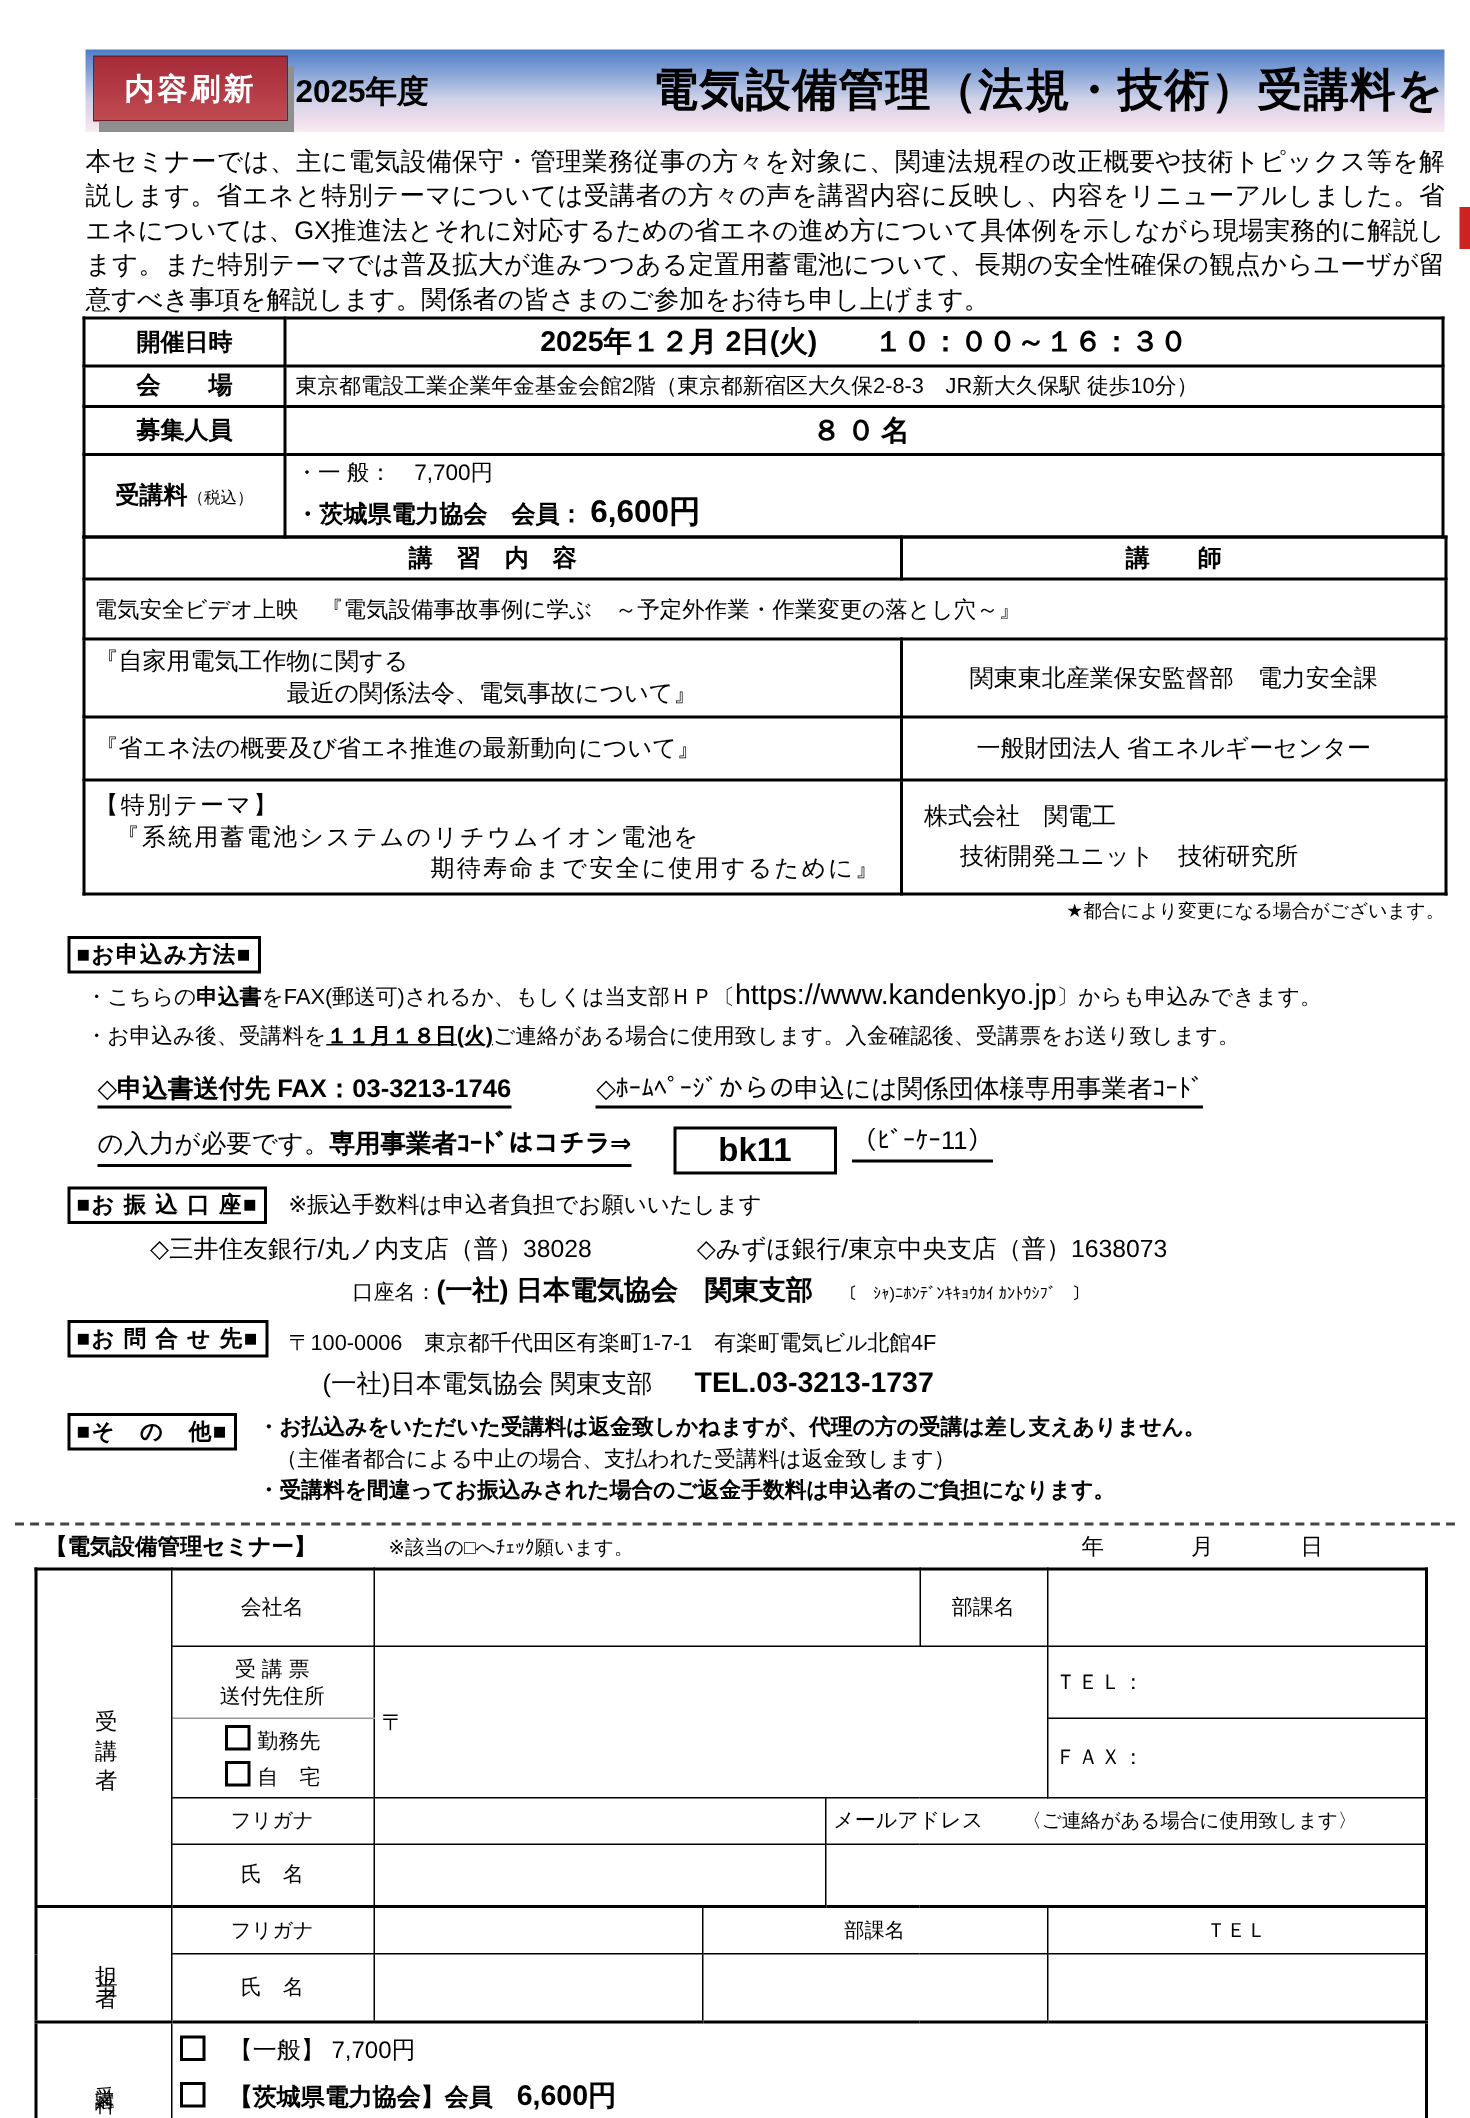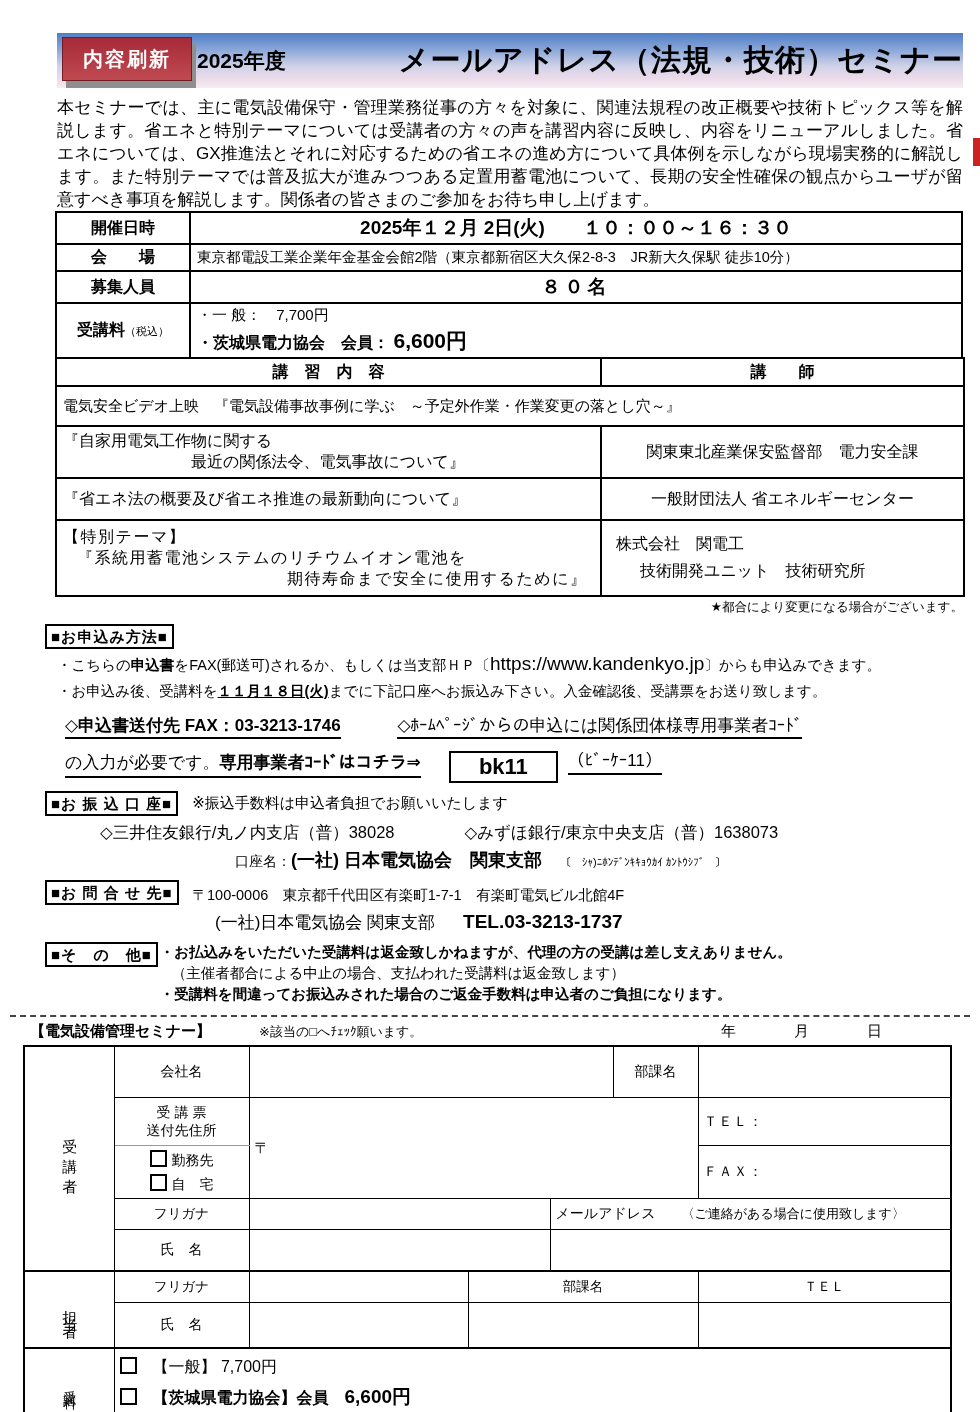--- a/index.html
+++ b/index.html
@@ -63,21 +63,21 @@
     font-size:22px;font-weight:bold;line-height:28px;margin:0 10px 0 28px;}
   .bankline1{display:flex;align-items:center;gap:14px;}
   .accounts{margin:6px 0 0 55px;font-size:16.5px;display:flex;gap:70px;}
   .acctname{margin:4px 0 0 190px;font-size:14px;display:flex;align-items:baseline;}
   .acctname .nm{font-weight:bold;font-size:18px;}
   .acctname .kana{font-size:11px;margin-left:18px;}
   .contactline1{display:flex;align-items:flex-end;gap:14px;}
   .addr{font-size:14.5px;}
   .contactline2{margin:6px 0 0 170px;font-size:17px;display:flex;align-items:baseline;gap:28px;}
   .contactline2 .tel{font-weight:bold;font-size:19px;}
-  .otherwrap{display:flex;gap:2px;align-items:flex-start;}
+  .otherwrap{display:flex;gap:14px;align-items:flex-start;}
   .otherlines{font-size:14.5px;line-height:21px;}
   .otherlines .l2{font-family:"Liberation Serif","DejaVu Serif",serif;padding-left:12px;}
   
   .cutline{margin:10px 0 0 10px;width:960px;border-top:2px dashed #444;}
   .formhead{margin:5px 30px 0 30px;display:flex;align-items:baseline;font-size:15px;}
   .formhead .t{font-weight:bold;}
   .formhead .n{font-size:13px;margin-left:48px;}
   .formhead .ymd{margin-left:auto;display:flex;gap:58px;padding-right:68px;font-size:15px;}
   .form{margin-left:23px;width:927px;margin-top:4px;font-size:14px;}
   .form td,.form th{border:1px solid #000;padding:2px 5px;font-weight:normal;vertical-align:middle;}
@@ -104,21 +104,21 @@
 </style>
 </head>
 <body>
 
 <div>
 
   <div class="banner">
     <div class="badge">内容刷新</div>
     <div class="titlewrap">
       <span class="year">2025年度</span>
-      <span class="maintitle">メールアドレス（法規・技術）セミナー</span>
+      <span class="maintitle">電気設備管理（法規・技術）受講料を</span>
     </div>
   </div>
   <div class="redstrip"></div>
 
   <p class="intro">本セミナーでは、主に電気設備保守・管理業務従事の方々を対象に、関連法規程の改正概要や技術トピックス等を解説します。省エネと特別テーマについては受講者の方々の声を講習内容に反映し、内容をリニューアルしました。省エネについては、GX推進法とそれに対応するための省エネの進め方について具体例を示しながら現場実務的に解説します。また特別テーマでは普及拡大が進みつつある定置用蓄電池について、長期の安全性確保の観点からユーザが留意すべき事項を解説します。関係者の皆さまのご参加をお待ち申し上げます。</p>
 
   <table class="info">
     <tbody>
         <tr>
       <th>開催日時</th>
@@ -177,21 +177,21 @@
         <div style="padding-left:24px;margin-top:6px">技術開発ユニット　技術研究所</div>
       </td>
     </tr>
   </tbody>
     </table>
   <div class="note-right">★都合により変更になる場合がございます。</div>
 
   <div class="sec">
     <span class="sechead">■お申込み方法■</span>
     <div class="bullet"><span>・こちらの</span><span class="b">申込書</span><span>をFAX(郵送可)されるか、もしくは当支部ＨＰ〔</span><span class="url">https://www.kandenkyo.jp</span><span>〕からも申込みできます。</span></div>
-    <div class="bullet"><span>・お申込み後、受講料を</span><span class="deadline">１１月１８日(火)</span><span>までに下記口座へお振込み下さい。入金確認後、受講票をお送り致します。</span></div>
+    <div class="bullet"><span>・お申込み後、受講料を</span><span class="deadline">１１月１８日(火)</span><span>ご連絡がある場合に使用致します。入金確認後、受講票をお送り致します。</span></div>
     <div class="dline">
       <span class="u b">◇申込書送付先 FAX：03-3213-1746</span>
       <span class="u" style="margin-left:52px">◇ﾎｰﾑﾍﾟｰｼﾞからの申込には関係団体様専用事業者ｺｰﾄﾞ</span>
     </div>
     <div class="dline2">
       <span class="u">の入力が必要です。</span>
         <span class="u b">専用事業者ｺｰﾄﾞはコチラ⇒</span>
       <span class="codebox">bk11</span>
       <span class="u">（ﾋﾞｰｹｰ11）</span>
     </div>

